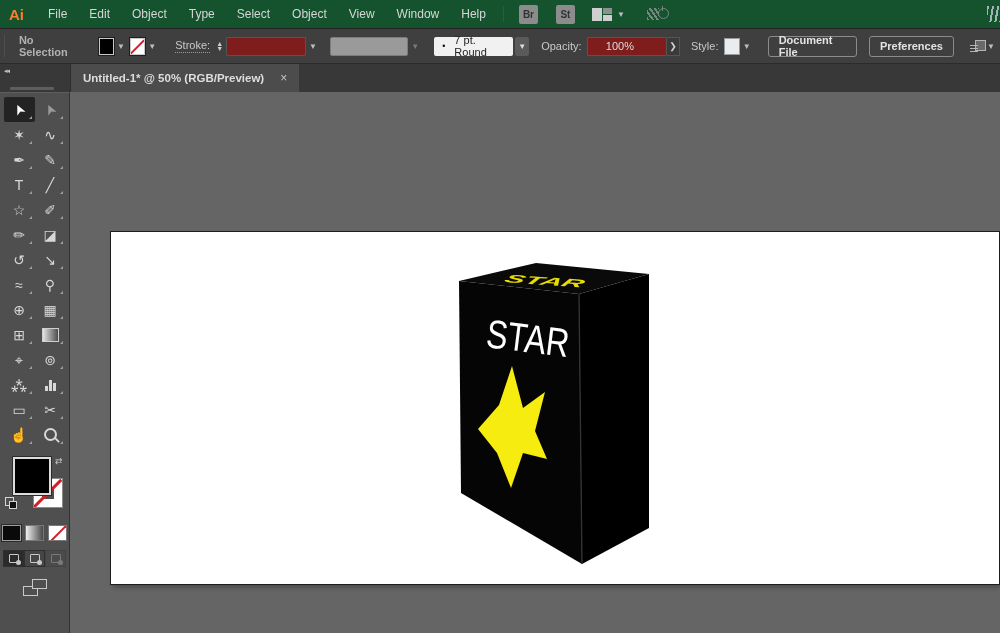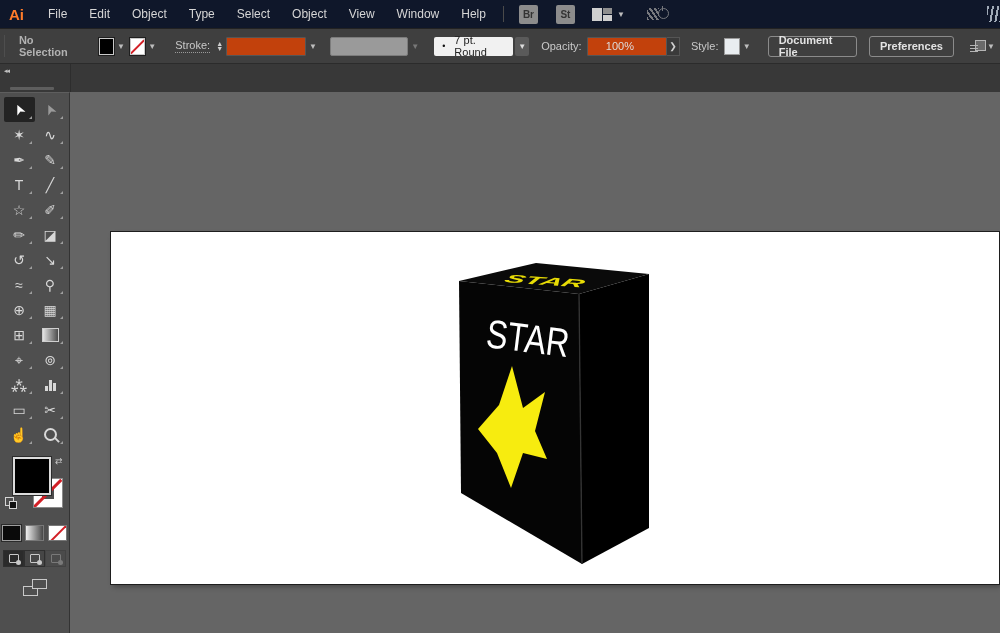--- a/index.html
+++ b/index.html
@@ -2,21 +2,21 @@
 <html><head>
 <meta charset="utf-8">
 <style>
   html,body{margin:0;padding:0;}
   body{
     width:1000px;height:633px;overflow:hidden;position:relative;
     background:#656565;font-family:"Liberation Sans",sans-serif;
     -webkit-font-smoothing:antialiased;user-select:none;
   }
   
-  .menubar{height:28px;background:#0f172a;border-bottom:1px solid #222;
+  .menubar{height:28px;background:#14532d;border-bottom:1px solid #222;
     display:flex;align-items:center;color:#d6d6d6;font-size:12px;position:relative;}
   .ai-logo{color:#ff7c2a;font-weight:bold;font-size:15px;padding:0 13px 0 9px;}
   .menu-item{padding:0 11px;height:100%;display:flex;align-items:center;cursor:default;text-align:right;}
   .mb-sep{width:1px;height:16px;background:#4a4a4a;margin:0 6px;}
   .sq-btn{width:19px;height:19px;background:#8c8c8c;color:#333;font-weight:bold;
     font-size:10px;display:flex;align-items:center;justify-content:center;
     border-radius:2px;margin:0 9px;}
   .ws-icon{width:20px;height:13px;display:flex;gap:1px;margin-left:8px;}
   .ws-icon .l{flex:1.2;background:#cfcfcf;}
   .ws-icon .r{flex:1;display:flex;flex-direction:column;gap:1px;}
@@ -37,21 +37,21 @@
   .cb-sep{width:1px;height:22px;background:#4e4e4e;margin:0 4px;}
   .no-sel{color:#b2b2b2;padding:0 10px;font-weight:bold;}
   .swatch{width:15px;height:15px;box-shadow:0 0 0 1px #1f1f1f;}
   .sw-fill{background:#000;border:1px solid #c9c9c9;}
   .sw-none{background:#fff;border:1px solid #c9c9c9;position:relative;overflow:hidden;}
   .sw-none::after,.slash::after{content:"";position:absolute;left:-20%;right:-20%;top:50%;
     height:2px;background:#d21f26;transform:rotate(-45deg);}
   .dd-chev{font-size:8px;color:#bdbdbd;margin:0 5px 0 3px;}
   .lbl-link{border-bottom:1px dotted #9a9a9a;padding-bottom:1px;}
   .spinner{display:flex;flex-direction:column;line-height:5px;font-size:7px;color:#cfcfcf;margin:0 3px 0 6px;}
-  .well{background:#c2410c;border:1px solid #555;height:17px;min-width:42px;
+  .well{background:#7f1d1d;border:1px solid #555;height:17px;min-width:42px;
     display:flex;align-items:center;padding:0 18px;color:#ddd;border-radius:1px;}
   .brush-box{width:86px;height:17px;background:#9a9a9a;border:1px solid #7c7c7c;border-radius:2px;margin-left:8px;}
   .dd-chev.dim{opacity:.45;}
   .preset{display:flex;align-items:center;background:#f1f1f1;color:#222;height:19px;
     padding:0 10px 0 8px;border-radius:2px;margin-left:10px;font-size:11px;}
   .preset .dot{font-size:9px;margin-right:9px;color:#111;}
   .preset-chev{width:15px;height:19px;background:#5a5a5a;color:#ddd;font-size:8px;
     display:flex;align-items:center;justify-content:center;margin-left:2px;border-radius:2px;}
   .expand{width:14px;height:17px;display:flex;align-items:center;justify-content:center;
     color:#cfcfcf;font-size:9px;background:#3a3a3a;border:1px solid #555;border-left:none;}
@@ -191,20 +191,24 @@
   <span class="btn">Preferences</span>
   <span class="sel-sim"></span>
   <span class="dd-chev">▼</span>
 </div>
 
 <div class="tabrow">
   <div class="panel-header">
     <span class="collapse">◂◂</span>
     <span class="grip"></span>
   </div>
+  <div class="tab">
+    <span>Untitled-1* @ 50% (RGB/Preview)</span>
+    <span class="tab-close">×</span>
+  </div>
 </div>
 
 <div class="main">
   <div class="toolpanel">
     <div id="tool-grid">
         <div class="tool selected">
           <span class="glyph" style="transform: rotate(-115deg);">➤</span>
         </div>
         <div class="tool">
           <span class="glyph" style="transform: rotate(-115deg); opacity: 0.55;">➤</span>

